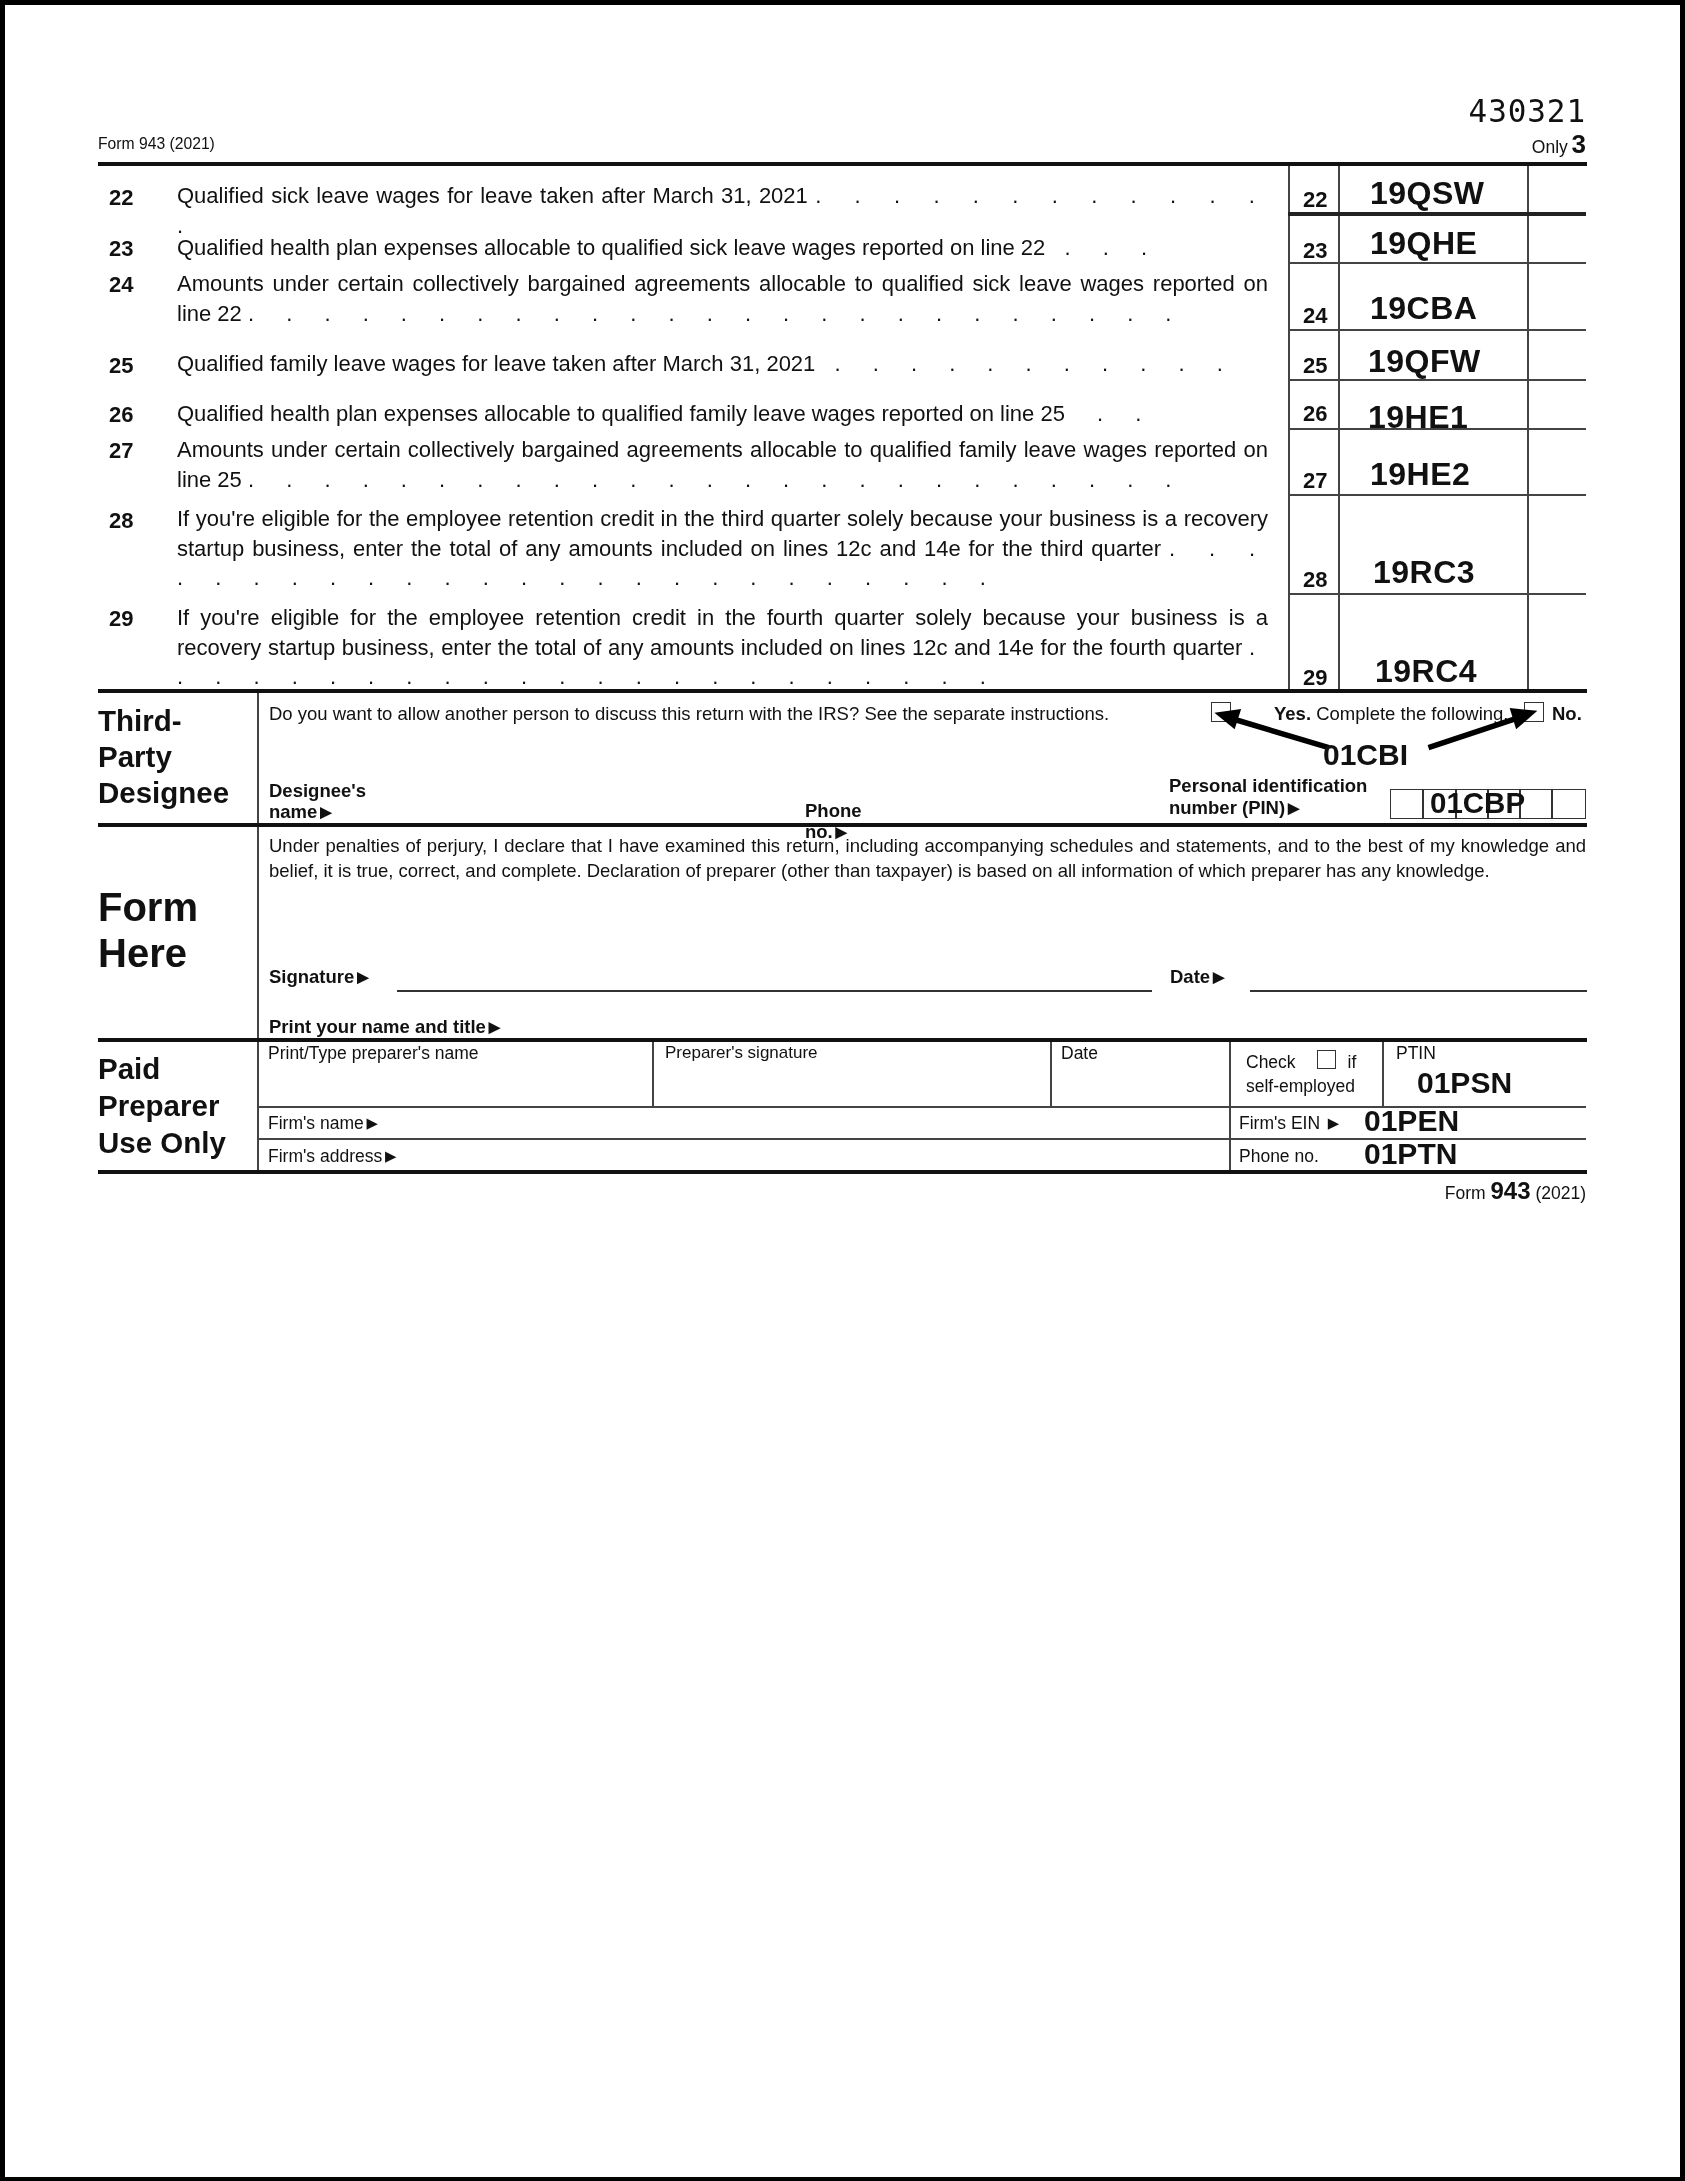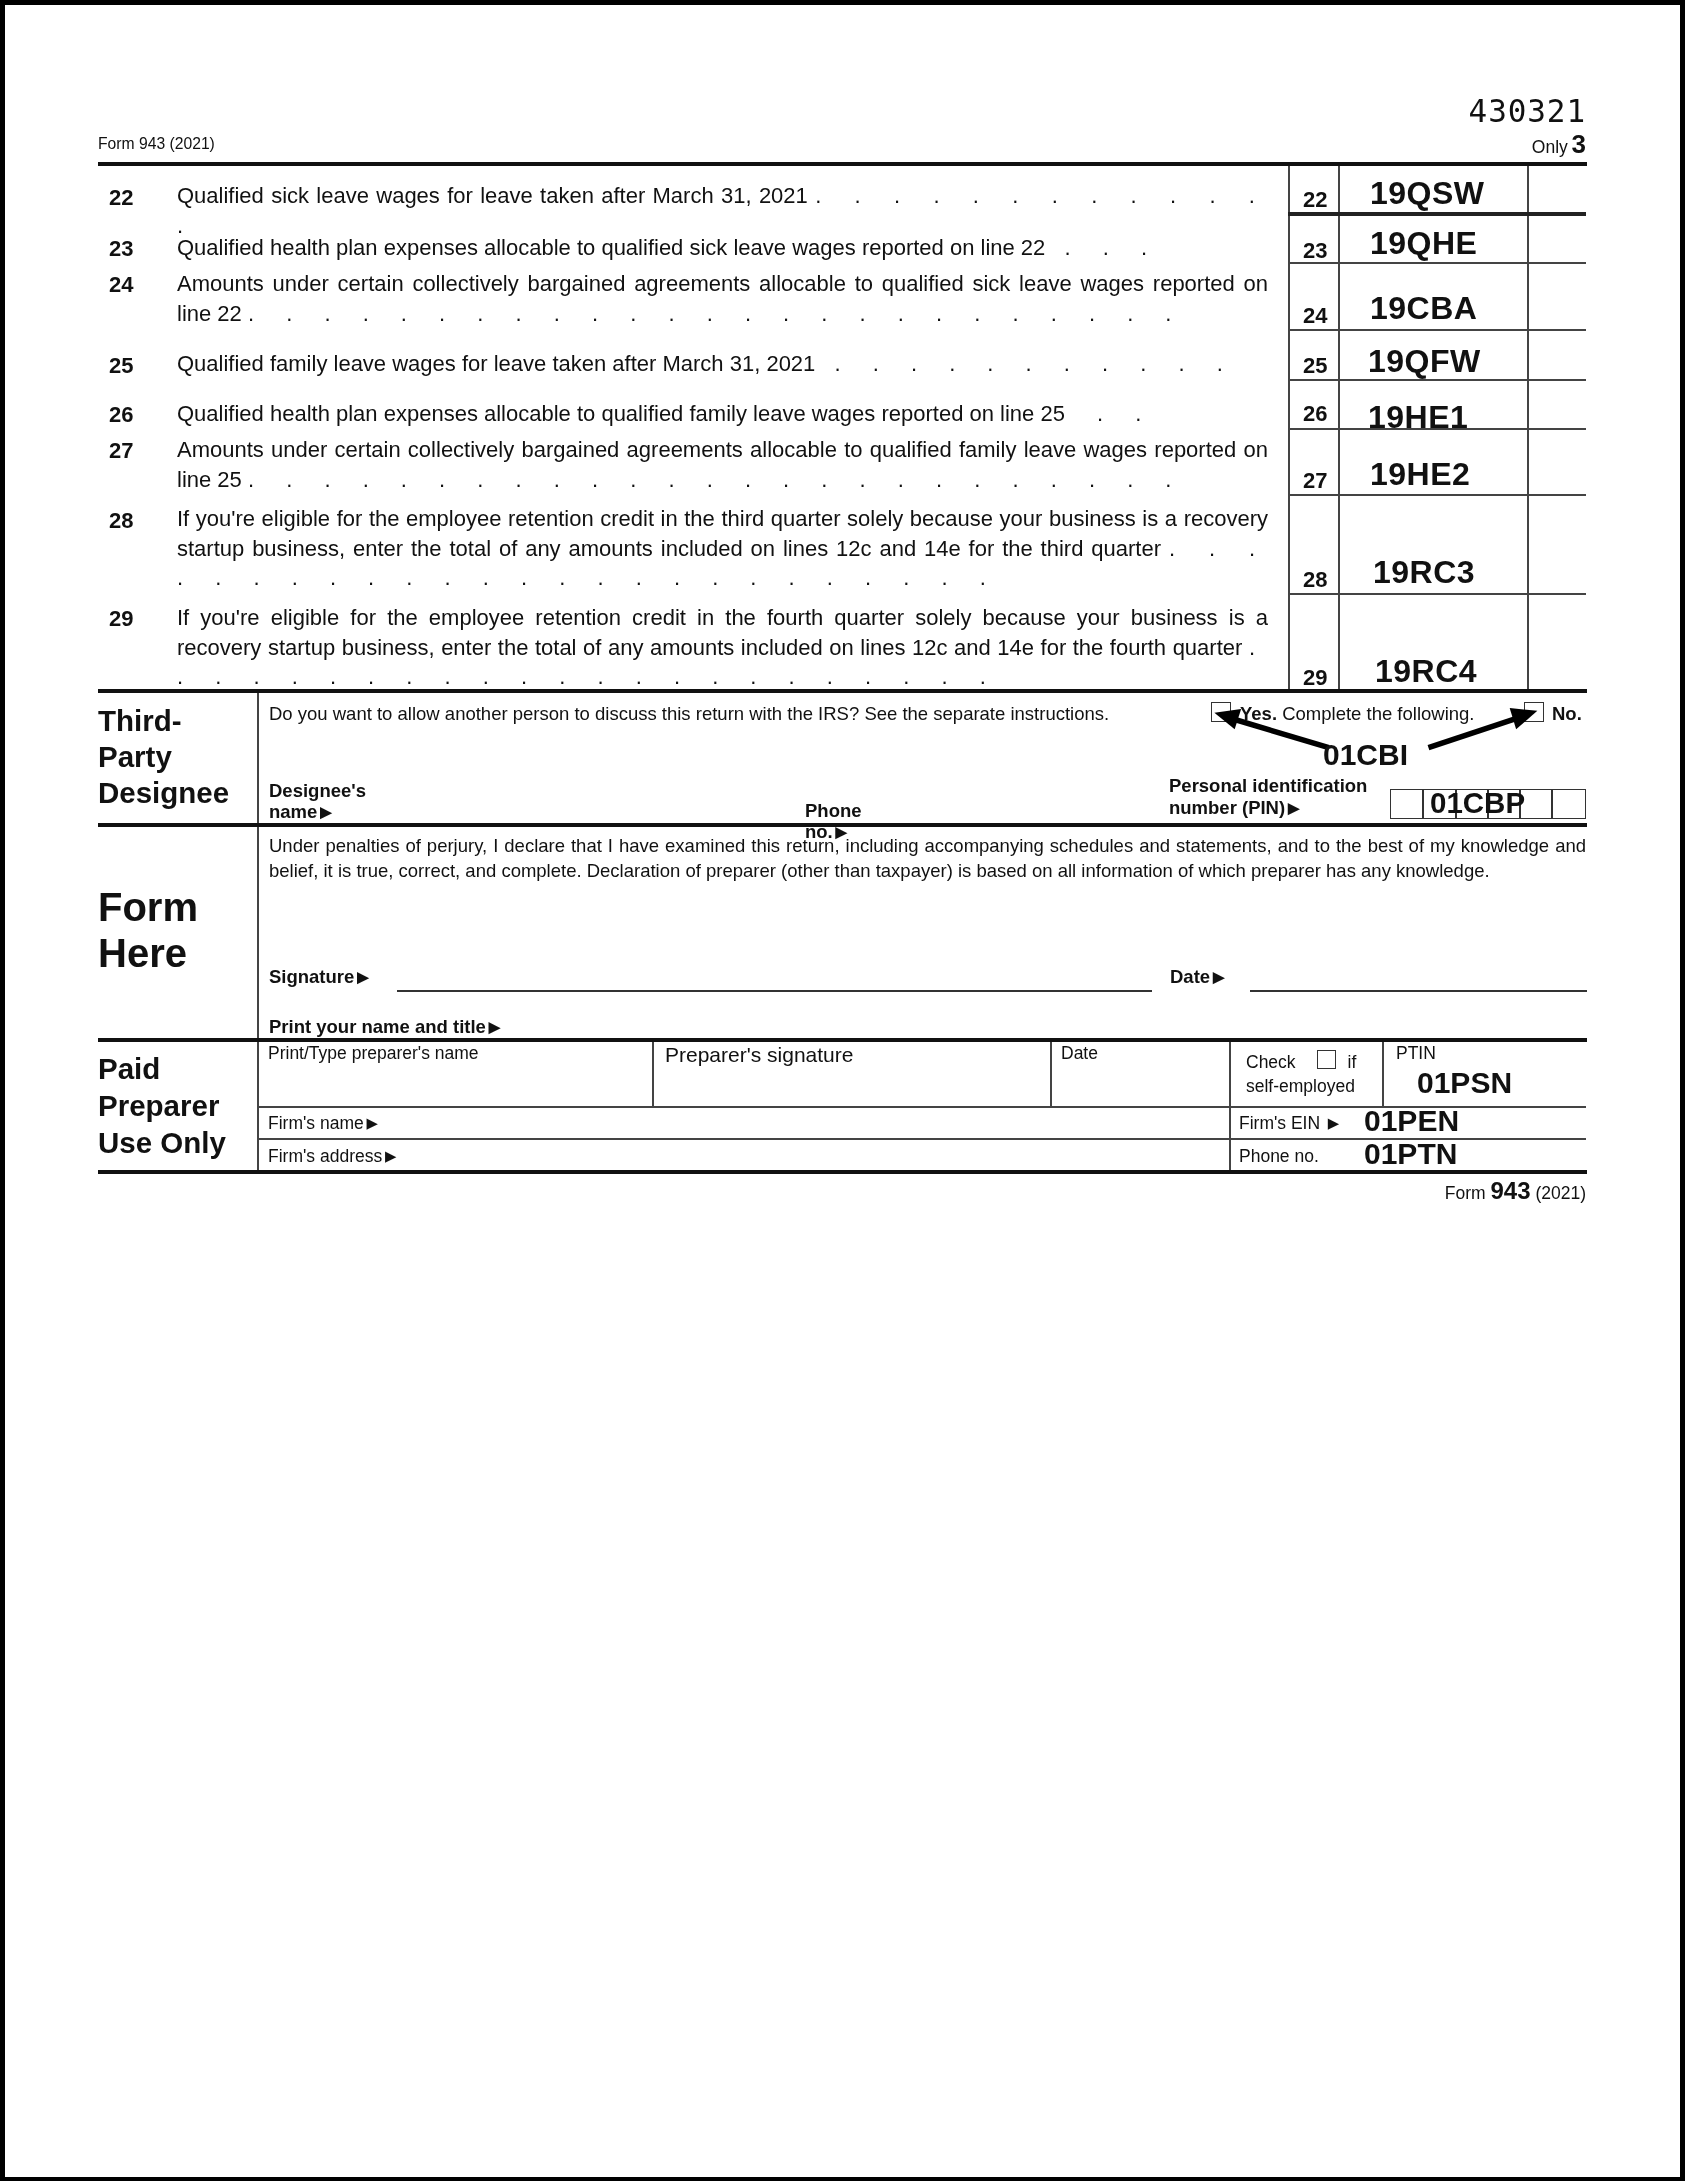--- a/index.html
+++ b/index.html
@@ -126,21 +126,21 @@
 
 <div class="sec-label third-party">
   <div>Third-</div>
   <div>Party</div>
   <div>Designee</div>
 </div>
 <div class="vline" style="left:257px; top:693px; height:130px;"></div>
 
 <div class="abs small" style="left:269px; top:703px;">Do you want to allow another person to discuss this return with the IRS? See the separate instructions.</div>
 <div class="cb" style="left:1211px; top:702px;"></div>
-<div class="abs small" style="left:1240px; top:703px;"><b>Yes.</b> <span>Complete the following.</span></div>
+<div class="abs small" style="left:1240px; top:703px;padding-left:34px;"><b>Yes.</b> <span>Complete the following.</span></div>
 <div class="cb" style="left:1524px; top:702px;"></div>
 <div class="abs small-b" style="left:1552px; top:703px;">No.</div>
 
 <svg class="arrow-svg" width="1685" height="831" viewBox="0 0 1826 900">
   <line x1="1440" y1="810" x2="1330" y2="777" stroke="#000" stroke-width="6"></line>
   <polygon points="1316,772 1345,768 1338,790" fill="#000"></polygon>
   <line x1="1548" y1="810" x2="1650" y2="776" stroke="#000" stroke-width="6"></line>
   <polygon points="1666,770 1636,767 1643,790" fill="#000"></polygon>
 </svg>
 <div class="abs big-code" style="left:1323px; top:738px;">01CBI</div>
@@ -202,21 +202,21 @@
 
 <div class="vline" style="left:652px; top:1042px; height:65px;"></div>
 <div class="vline" style="left:1050px; top:1042px; height:65px;"></div>
 <div class="vline" style="left:1229px; top:1042px; height:130px;"></div>
 <div class="vline" style="left:1382px; top:1042px; height:65px;"></div>
 
 <div class="abs" style="left:268px; top:1043px; width:382px; height:63px;">
   <div style="font-size:17.5px;">Print/Type preparer's name</div>
 </div>
 <div class="abs" style="left:665px; top:1043px; width:384px; height:63px;">
-  <div style="font-size:21px;">Preparer's signature</div>
+  <div style="font-size:17px;">Preparer's signature</div>
 </div>
 <div class="abs" style="left:1061px; top:1043px; width:166px; height:63px;">
   <div style="font-size:17.5px;">Date</div>
 </div>
 
 <div class="abs" style="left:1246px; top:1050px; font-size:17.5px; line-height:24px;">
   <div><span>Check</span><span style="display:inline-block; width:52px;"></span><span>if</span></div>
   <div>self-employed</div>
 </div>
 <div class="cb" style="left:1317px; top:1050px; width:19.4px; height:19.4px;"></div>

